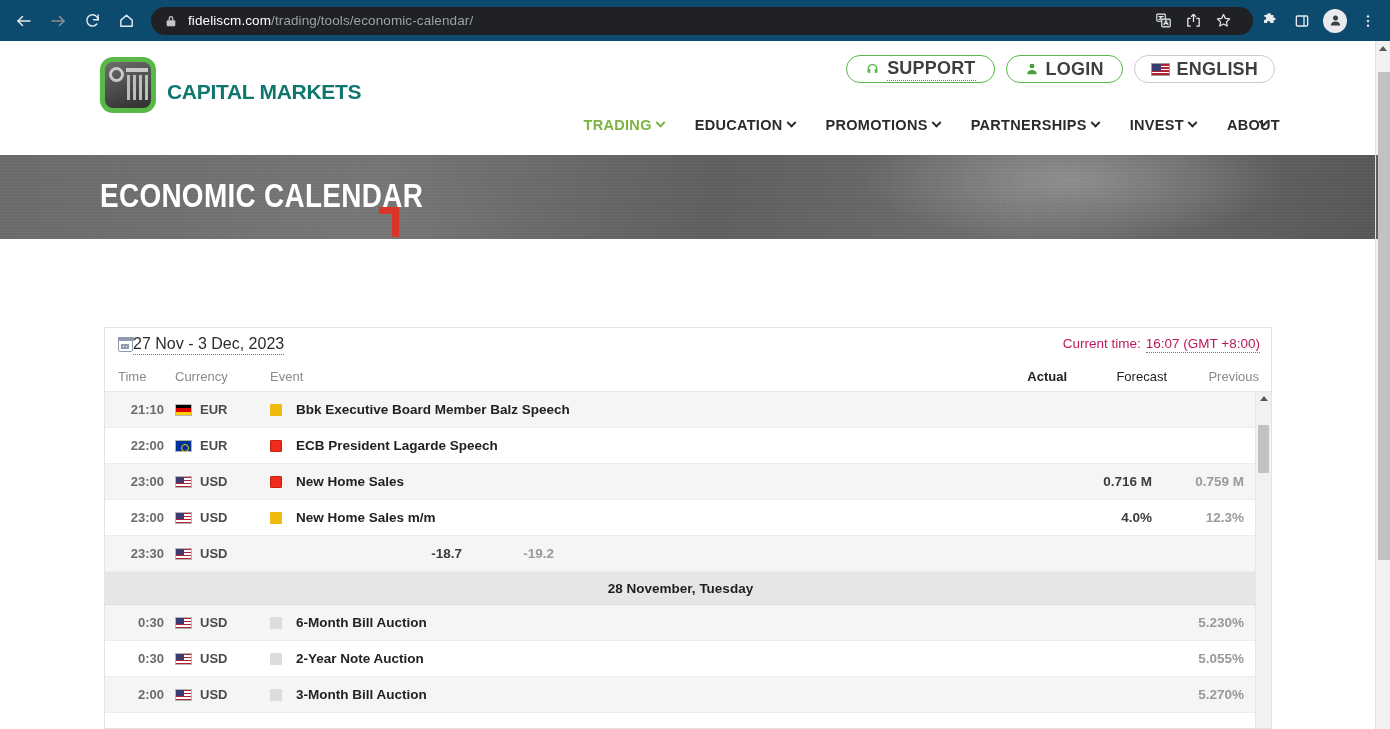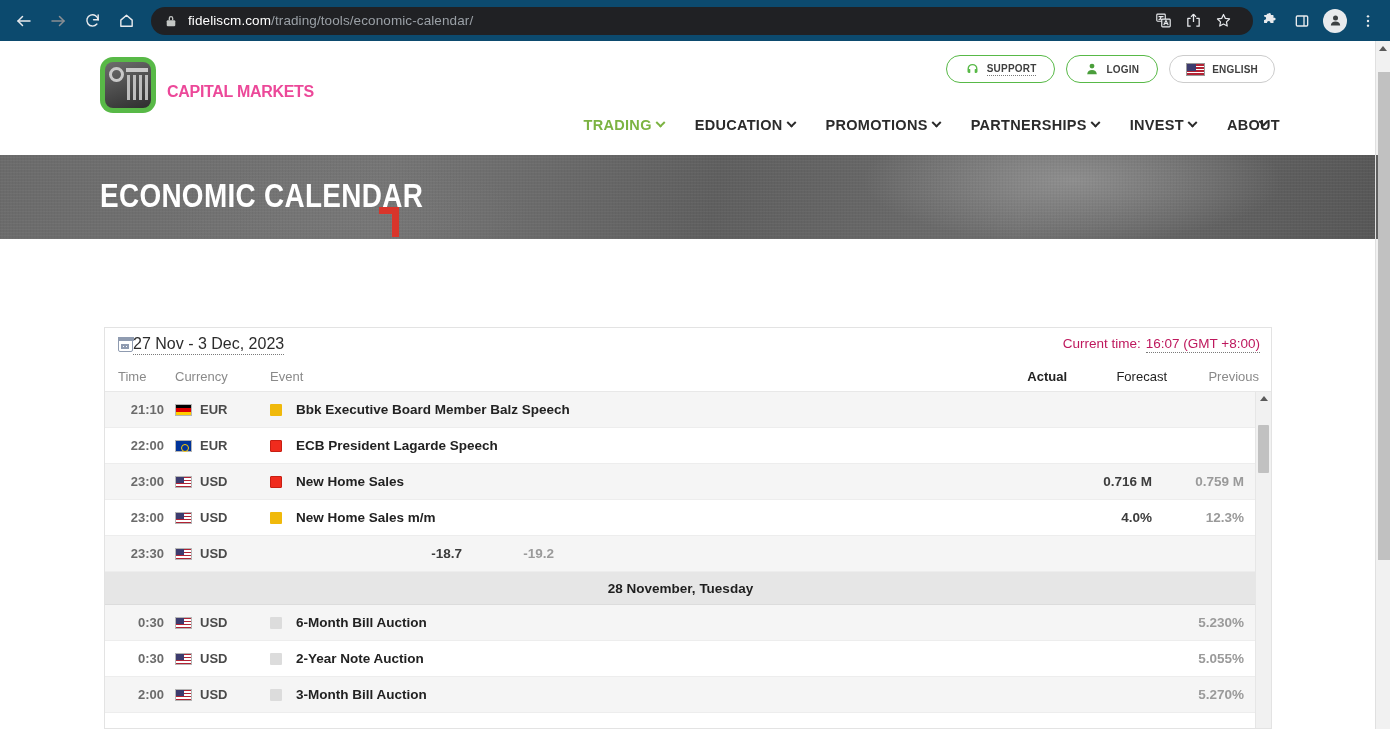--- a/index.html
+++ b/index.html
@@ -99,36 +99,36 @@
     position: absolute; left: 22px; top: 13px; width: 3px; height: 25px; background: #bdbdbd;
     box-shadow: 6px 0 0 #bdbdbd, 12px 0 0 #bdbdbd, 18px 0 0 #bdbdbd;
   }
   .logo-text { display: flex; flex-direction: column; }
   .logo-name {
     font-size: 40px; font-weight: bold; color: #2b2b2b;
     letter-spacing: -1.4px; line-height: 0.96;
   }
   .logo-name .accent { color: #58b947; }
   .logo-sub {
-    font-size: 16px; color: #ec4899; font-weight: bold;
+    font-size: 21px; color: #0f766e; font-weight: bold;
     letter-spacing: -0.3px; line-height: 1.1; margin-top: 13px;
   }
 
   .top-buttons {
     position: absolute; right: 100px; top: 14px;
     display: flex; align-items: center; gap: 11px;
   }
   .pill {
     height: 28px;
     border-radius: 14px;
     border: 1.5px solid #58b947;
     display: flex; align-items: center; justify-content: center;
     gap: 7px;
     padding: 0 18px;
-    font-size: 10px; font-weight: bold;
+    font-size: 18px; font-weight: bold;
     color: #3f3f3f;
     letter-spacing: 0.2px;
     background: #fff;
   }
   .pill.lang { border-color: #cccccc; padding: 0 16px; }
   .flag-us {
     width: 19px; height: 13px;
     background:
       linear-gradient(to bottom,
         #b22234 0 14.3%, #fff 14.3% 28.6%, #b22234 28.6% 42.9%,

